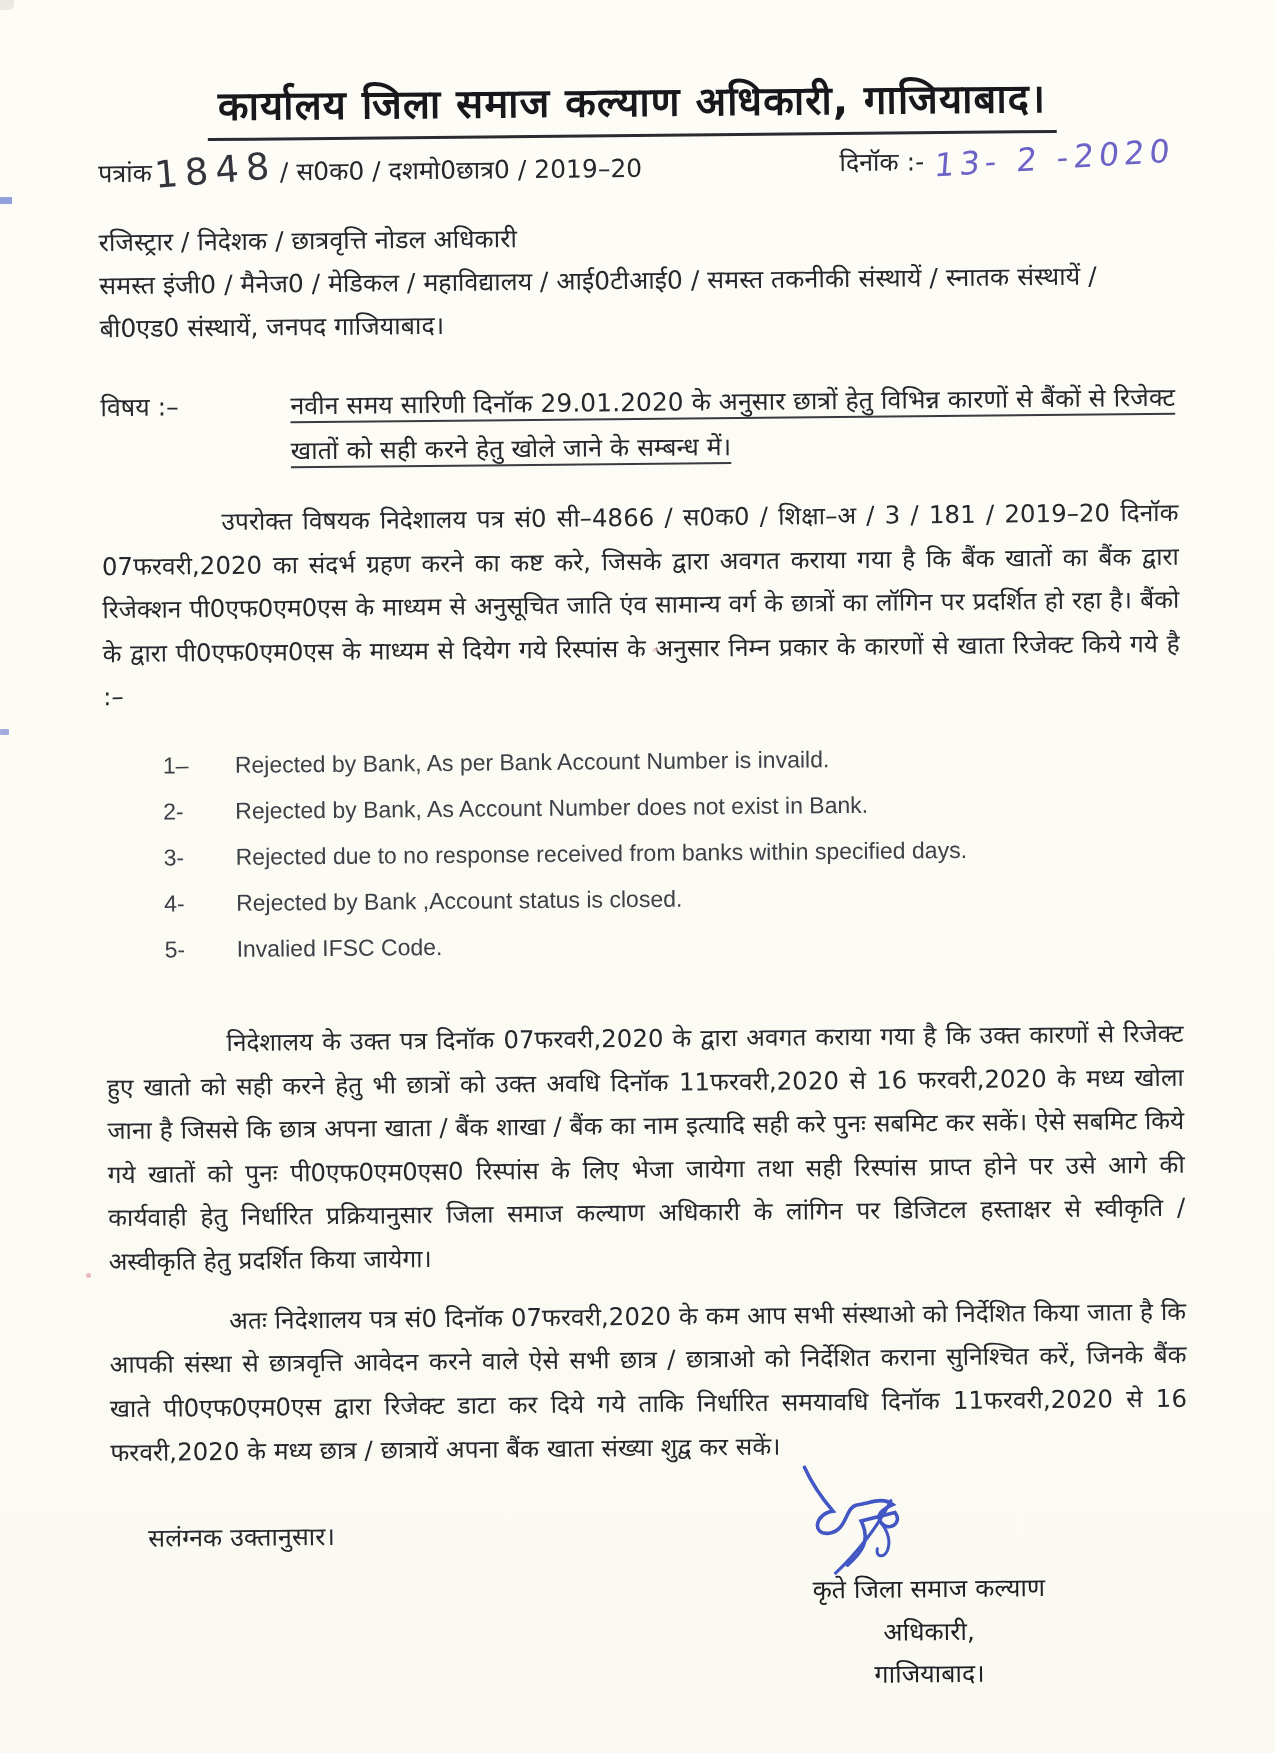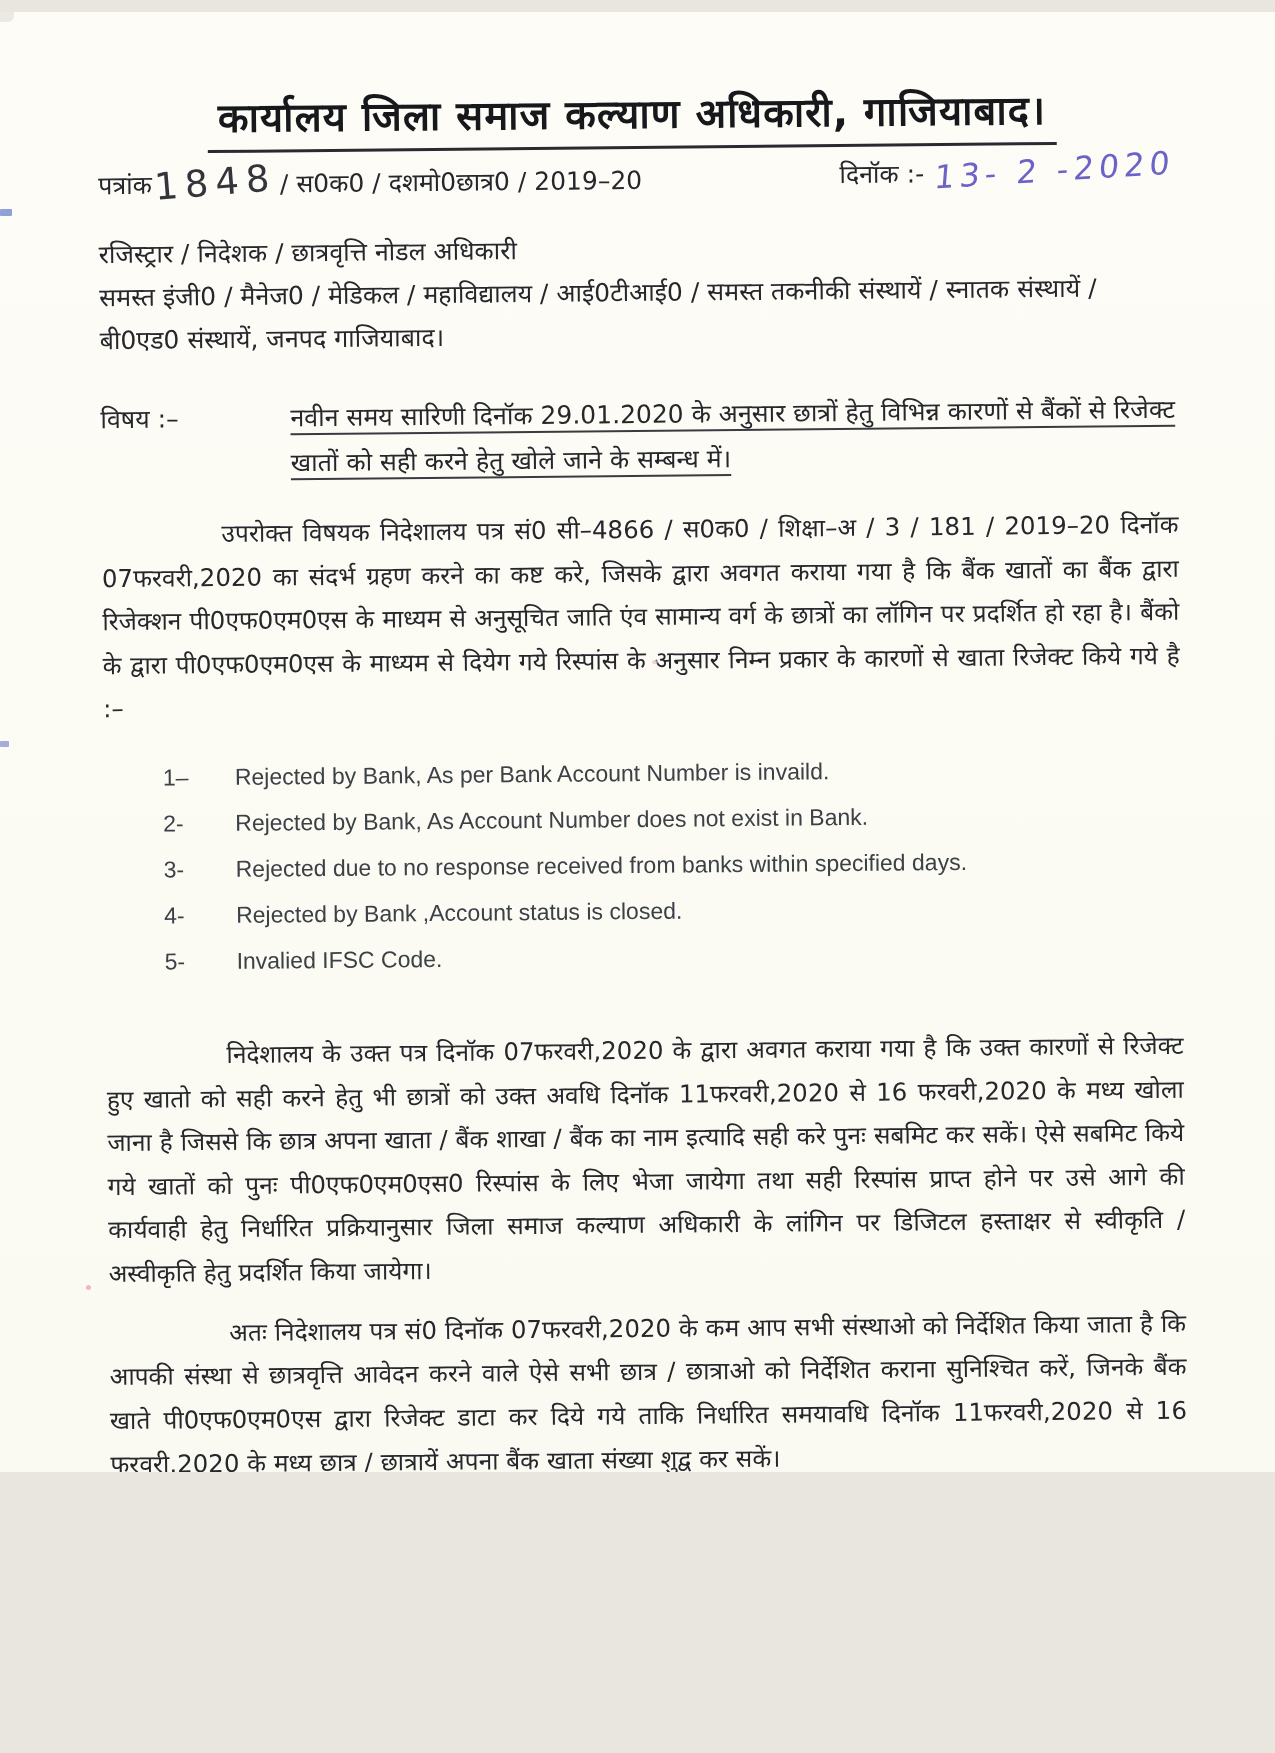--- a/index.html
+++ b/index.html
@@ -1,19 +1,19 @@
 <!DOCTYPE html>
 <html><head>
 <meta charset="utf-8">
 <style>
   html,body{margin:0;padding:0;background:#e8e6df;}
   .page{
     position:relative;
-    width:1275px;height:1460px;
-    margin:12px auto;
+    width:1275px;height:1753px;
+    margin:0 auto;
     background:linear-gradient(180deg,#fdfcf7 0%,#fcfbf4 40%,#fbfaf2 100%);
     overflow:hidden;
     font-family:"DejaVu Sans","Liberation Sans",sans-serif;
     color:#26272c;
   }
   .content{
     position:absolute;left:0;top:0;width:1275px;
     transform:rotate(-0.55deg);
     transform-origin:50% 40%;
   }

